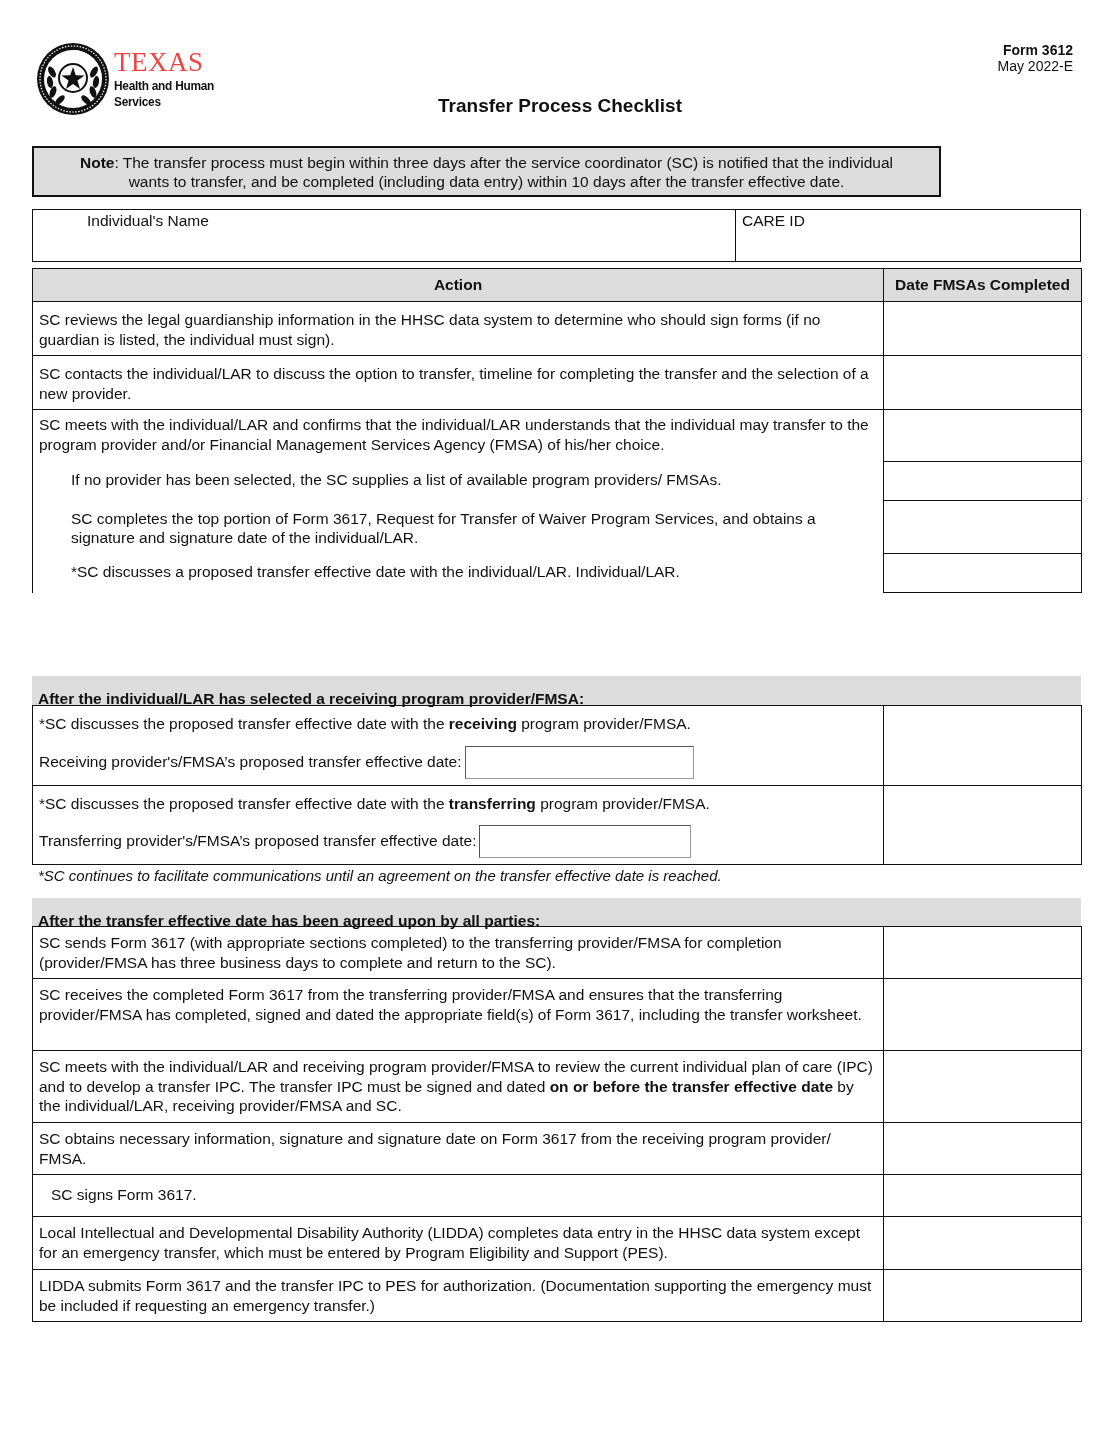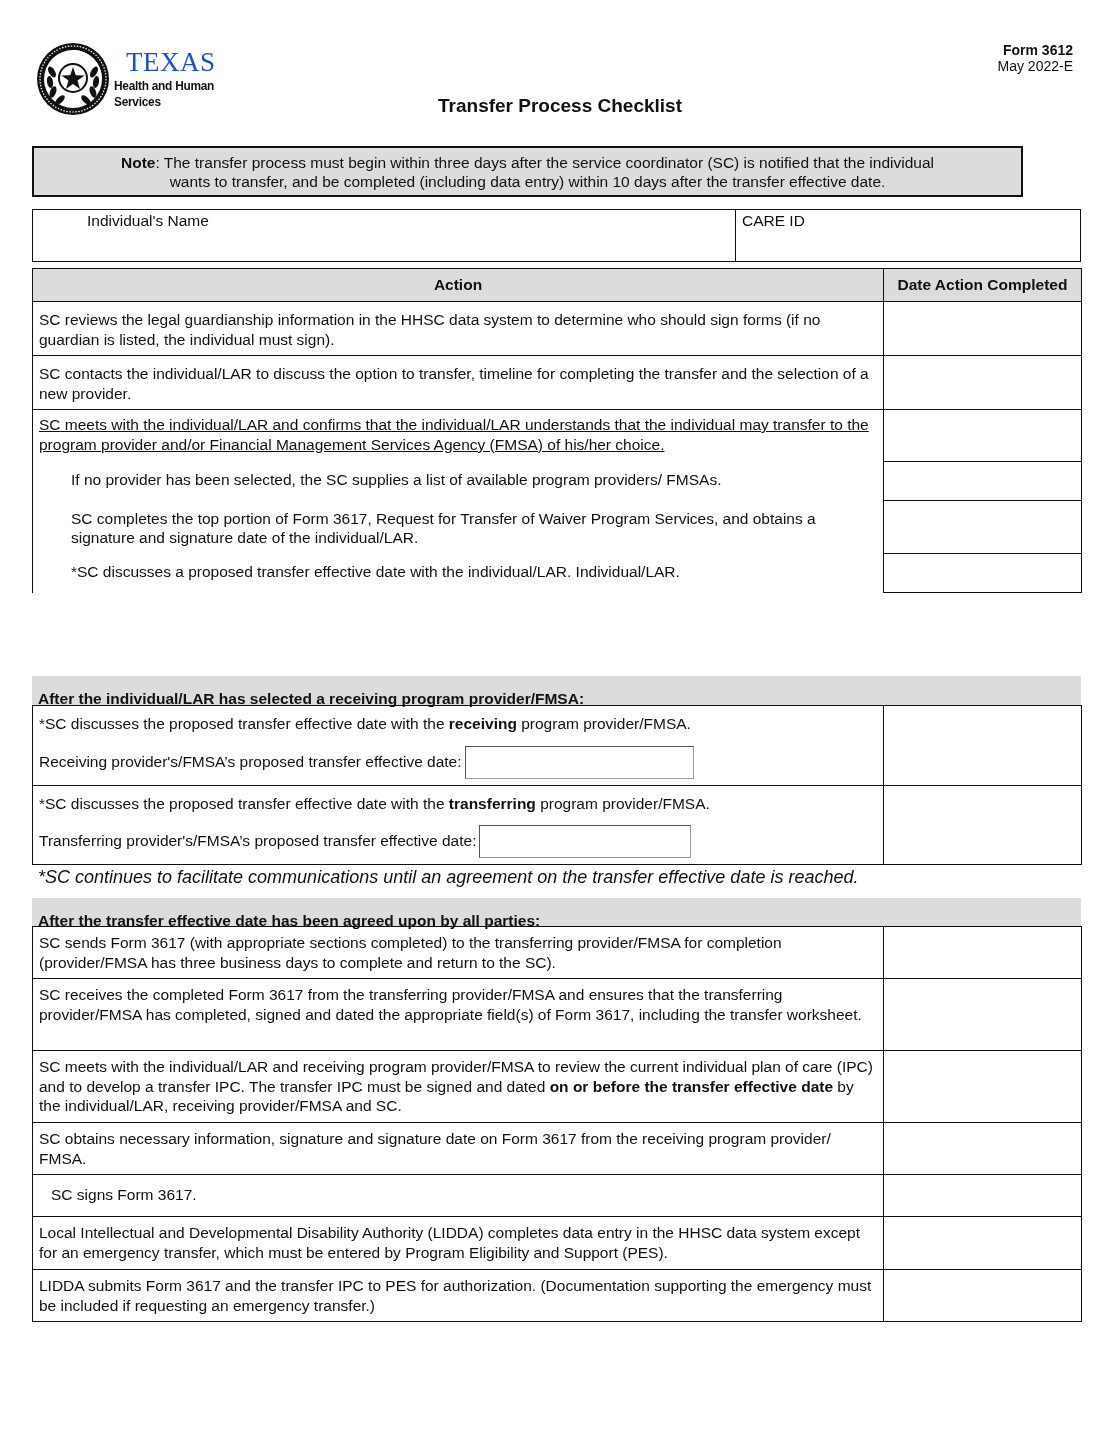--- a/index.html
+++ b/index.html
@@ -3,48 +3,48 @@
 <meta charset="utf-8">
 <style>
   * { box-sizing: border-box; margin: 0; padding: 0; }
   html, body { width: 1113px; height: 1440px; background: #ffffff; }
   body { font-family: "Liberation Sans", sans-serif; color: #111; font-size: 15.5px; position: relative; }
 
   .header { position: absolute; left: 0; top: 0; width: 1113px; height: 140px; }
   .logo { position: absolute; left: 36px; top: 42px; display: flex; align-items: center; }
   .seal { width: 74px; height: 74px; }
   .logo-text { margin-left: 4px; line-height: 1; }
-  .logo-texas { font-family: "Liberation Serif", serif; font-size: 27px; letter-spacing: 0.5px; color: #1d4ed8; text-align: center; }
+  .logo-texas { font-family: "Liberation Serif", serif; font-size: 27px; letter-spacing: 0.5px; color: #ef4444; }
   .logo-hhs { font-family: "Liberation Sans", sans-serif; font-size: 13.5px; font-weight: bold; margin-top: 2px; letter-spacing: -0.3px; line-height: 16px; transform: scaleX(0.88); transform-origin: left; }
   .form-id { position: absolute; right: 40px; top: 42px; text-align: right; font-size: 14px; line-height: 16px; }
   .form-id .num { font-weight: bold; }
   .title { position: absolute; left: 0; width: 1120px; top: 95px; text-align: center; font-size: 19px; font-weight: bold; }
 
-  .note { position: absolute; left: 32px; top: 146px; width: 991px; height: 51px; background: #dcdcdc; border: 2px solid #111; text-align: center; font-size: 15.5px; line-height: 19px; padding-top: 5px; }
+  .note { position: absolute; left: 32px; top: 146px; width: 909px; height: 51px; background: #dcdcdc; border: 2px solid #111; text-align: center; font-size: 15.5px; line-height: 19px; padding-top: 5px; }
   .note b { font-weight: bold; }
 
   .id-table { position: absolute; left: 32px; top: 209px; width: 1049px; height: 53px; border: 1.5px solid #111; display: flex; }
   .id-cell { padding: 2px 6px; font-size: 15.5px; }
   .id-name { width: 655px; border-right: 1.5px solid #111; margin-left: 48px; }
   .id-care { flex: 1; }
 
   table.main { position: absolute; left: 32px; width: 1049px; border-collapse: collapse; table-layout: fixed; }
   table.main td, table.main th { border: 1.5px solid #111; vertical-align: top; font-size: 15.5px; line-height: 19.5px; }
   table.main th { background: #dcdcdc; font-weight: bold; text-align: center; height: 33px; vertical-align: middle; }
   .col-action { width: 851px; }
   .col-date { width: 198px; }
   td.act { padding: 8px 6px 6px 6px; }
   td.date { background: #fff; }
   td.indent { padding-left: 38px; border-top: none !important; border-bottom: none !important; }
   td.nobottom { border-bottom: none !important; }
 
   .section-header { position: absolute; left: 32px; width: 1049px; height: 29px; background: #dcdcdc; font-weight: bold; padding: 14px 6px; font-size: 15.5px; }
   .date-box { display: inline-block; border: 1.5px solid #555; border-right-color: #999; border-bottom-color: #999; height: 33px; vertical-align: middle; background: #fff; margin-left: 3px; }
 
-  .footnote { position: absolute; left: 38px; top: 867px; font-style: italic; font-size: 18px; }
+  .footnote { position: absolute; left: 38px; top: 867px; font-style: italic; font-size: 15px; }
 </style>
 </head>
 <body>
 
 <div class="header">
   <div class="logo">
     <svg class="seal" viewBox="0 0 74 74">
       <circle cx="37" cy="37" r="36" fill="#111"></circle>
       <circle cx="37" cy="37" r="33" fill="none" stroke="#fff" stroke-width="1.2" stroke-dasharray="1.5 1.5"></circle>
       <circle cx="37" cy="37" r="29" fill="#fff"></circle>
@@ -93,32 +93,32 @@
 </div>
 
 <table class="main" style="top:268px;">
   <colgroup>
       <col class="col-action">
       <col class="col-date">
     </colgroup>
   <tbody>
       <tr>
     <th>Action</th>
-    <th>Date Action Completed</th>
+    <th>Date FMSAs Completed</th>
   </tr>
   <tr style="height:53px">
     <td class="act">SC reviews the legal guardianship information in the HHSC data system to determine who should sign forms (if no guardian is listed, the individual must sign).</td>
     <td class="date"></td>
   </tr>
   <tr style="height:53px">
     <td class="act">SC contacts the individual/LAR to discuss the option to transfer, timeline for completing the transfer and the selection of a new provider.</td>
     <td class="date"></td>
   </tr>
   <tr style="height:52px">
-    <td class="act nobottom" style="padding-top:5px;text-decoration:underline;">SC meets with the individual/LAR and confirms that the individual/LAR understands that the individual may transfer to the program provider and/or Financial Management Services Agency (FMSA) of his/her choice.</td>
+    <td class="act nobottom" style="padding-top:5px;">SC meets with the individual/LAR and confirms that the individual/LAR understands that the individual may transfer to the program provider and/or Financial Management Services Agency (FMSA) of his/her choice.</td>
     <td class="date"></td>
   </tr>
   <tr style="height:39px">
     <td class="act indent">If no provider has been selected, the SC supplies a list of available program providers/ FMSAs.</td>
     <td class="date"></td>
   </tr>
   <tr style="height:53px">
     <td class="act indent">SC completes the top portion of Form 3617, Request for Transfer of Waiver Program Services, and obtains a signature and signature date of the individual/LAR.</td>
     <td class="date"></td>
   </tr>

